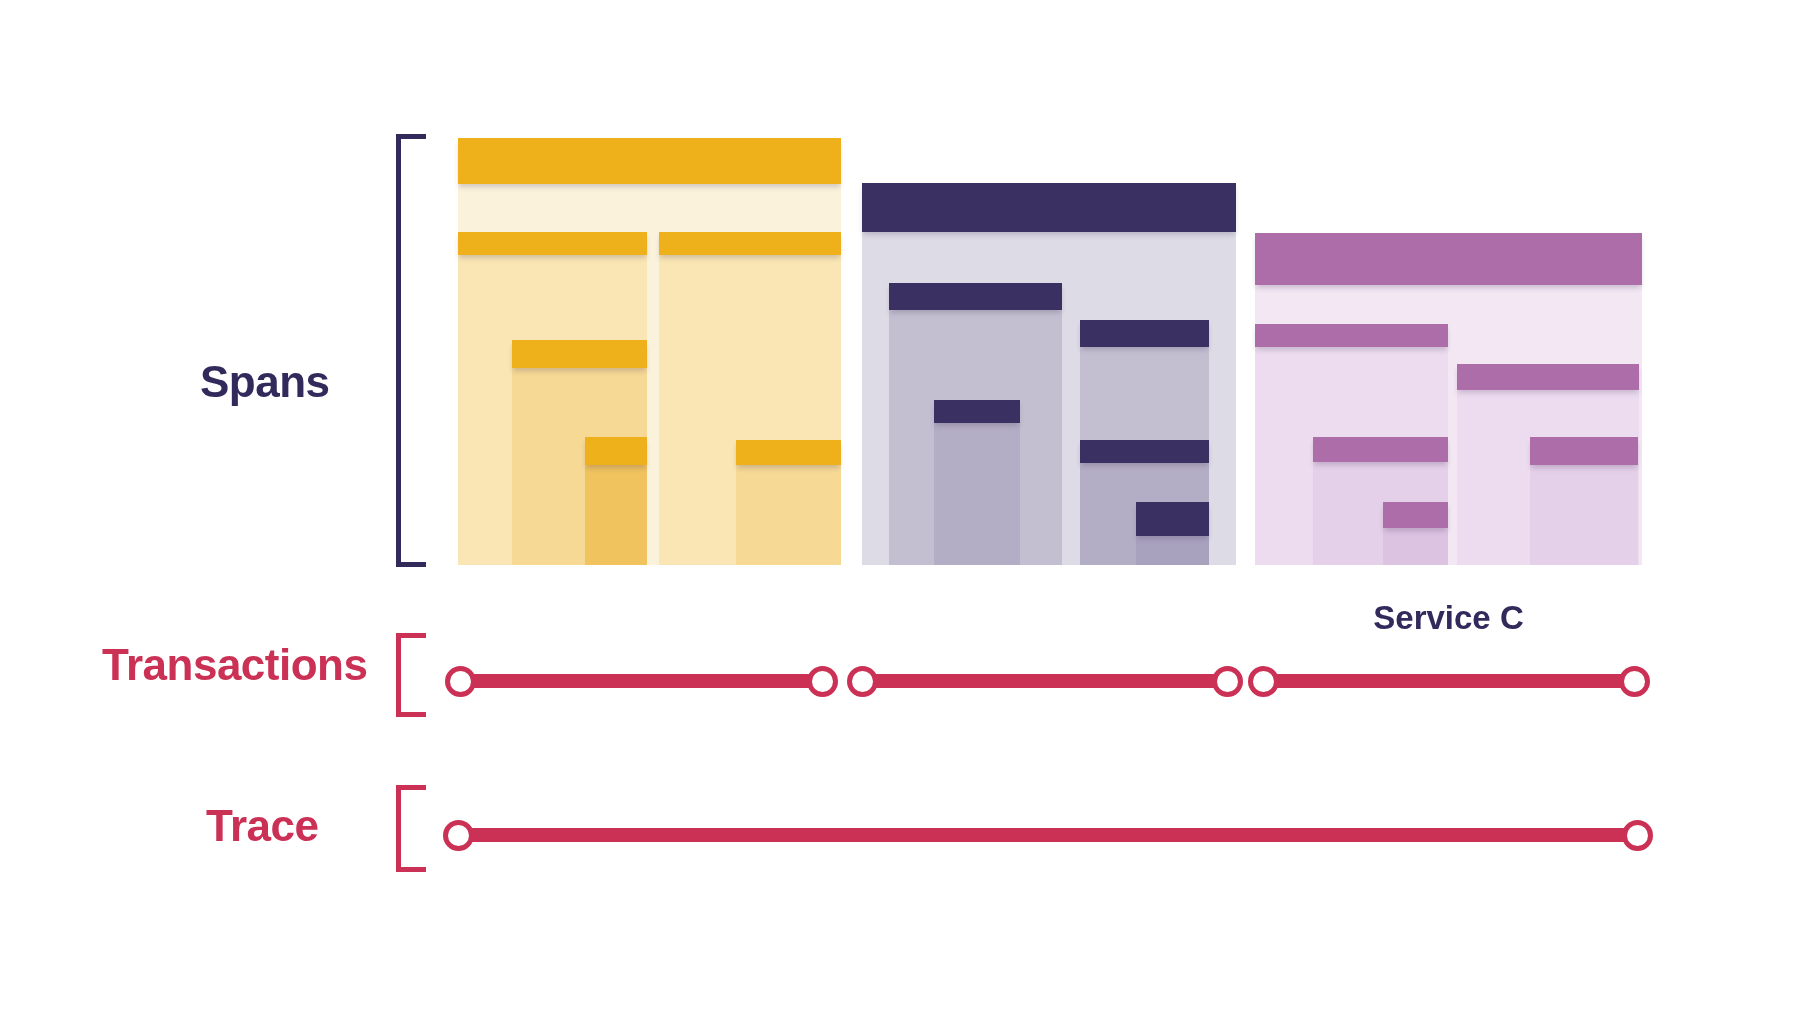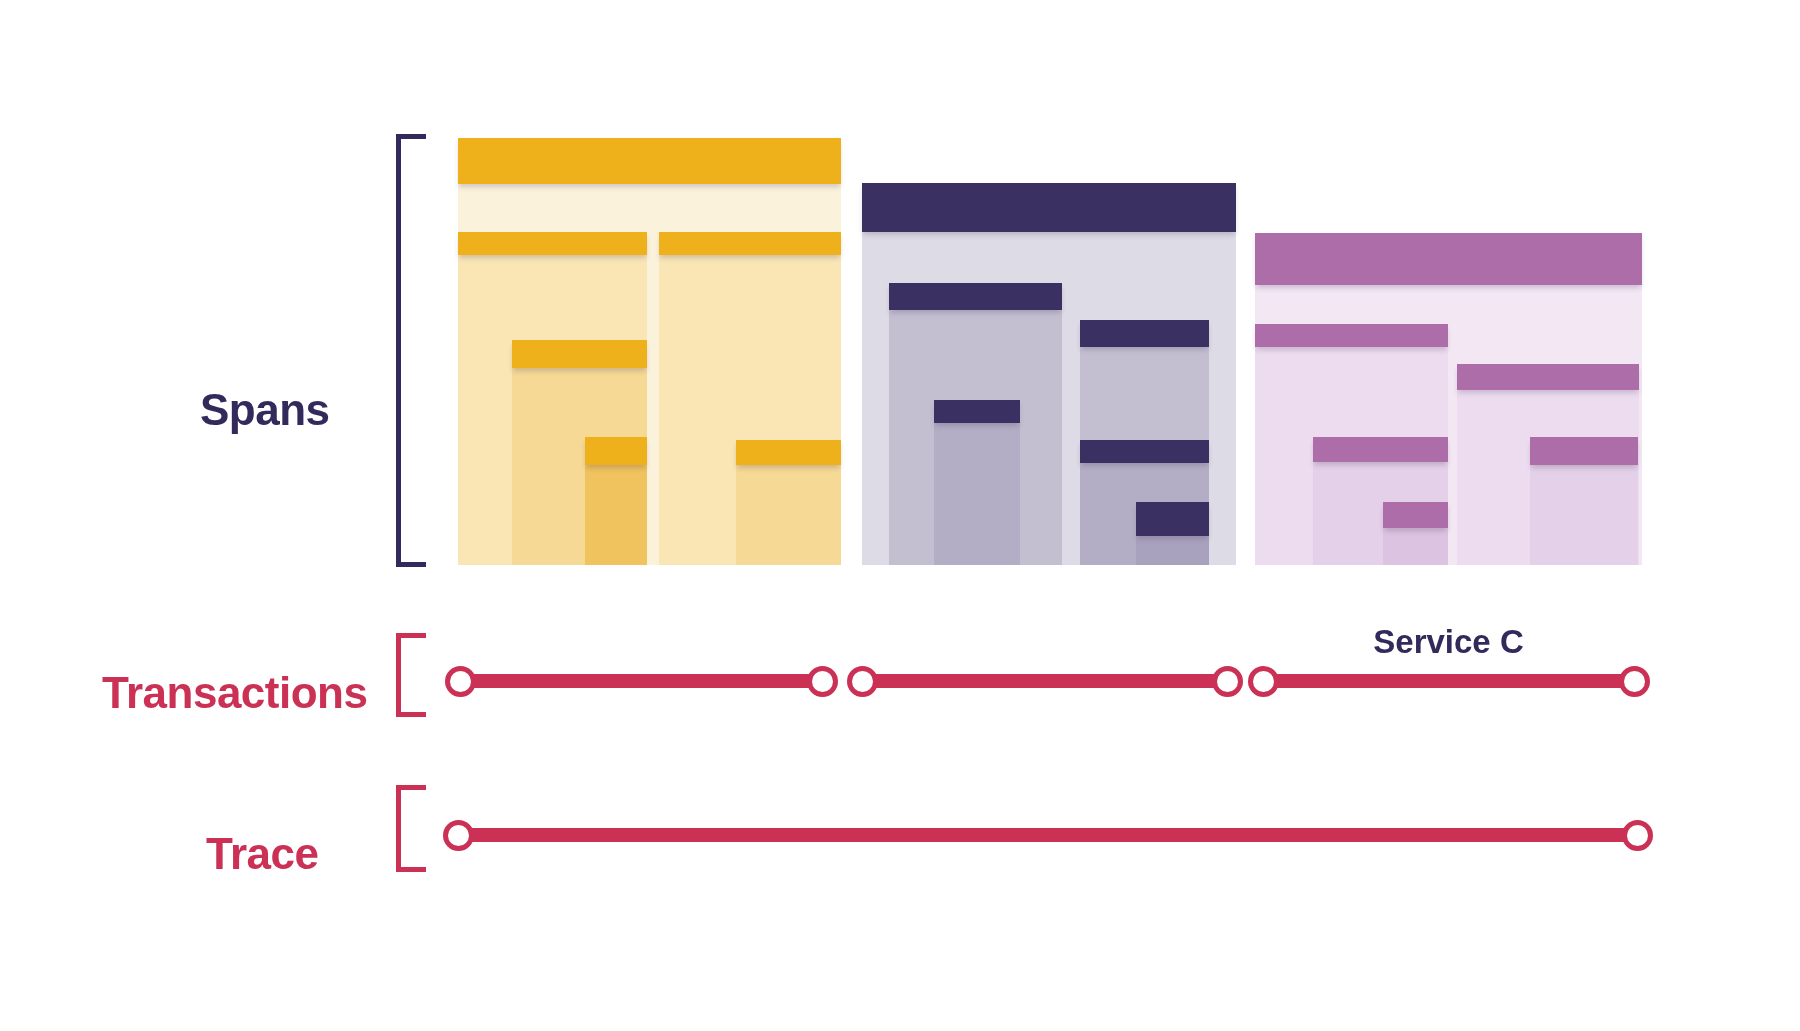--- a/index.html
+++ b/index.html
@@ -1,20 +1,20 @@
 <!DOCTYPE html>
 <html style="--accent: #CB3155; --navy: #332A5C; --bg: #FFFFFF;"><head>
 <meta charset="utf-8">
 <style>
   html,body{margin:0;padding:0;background:#fff;}
   .canvas{
     position:relative;width:1800px;height:1031px;background:var(--bg,#fff);
     overflow:hidden;font-family:"Liberation Sans","DejaVu Sans",sans-serif;
   }
-  .side-label{position:absolute;font-weight:700;font-size:44px;line-height:1;letter-spacing:-0.5px;white-space:nowrap;margin-top:28px;}
+  .side-label{position:absolute;font-weight:700;font-size:44px;line-height:1;letter-spacing:-0.5px;white-space:nowrap;}
   .navy-text{color:var(--navy,#332A5C);}
   .red-text{color:var(--accent,#CB3155);}
   .bracket{position:absolute;box-sizing:border-box;width:30px;border-left:5px solid;border-top:5px solid;border-bottom:5px solid;background:transparent;}
   .bracket.navy-b{border-color:var(--navy,#332A5C);}
   .bracket.red-b{border-color:var(--accent,#CB3155);}
   .svc{position:absolute;}
   .child{position:absolute;}
   .bar{position:absolute;left:0;top:0;width:100%;box-shadow:0 4px 5px -1px rgba(70,50,90,0.22);}
   .svc-label{position:absolute;top:601px;font-weight:700;font-size:33px;line-height:1;color:var(--navy,#332A5C);text-align:center;}
   .tl-line{position:absolute;height:14px;background:var(--accent,#CB3155);}
@@ -83,21 +83,21 @@
       </div>
     </div>
     <div class="child" style="left: 202px; top: 131px; width: 182px; height: 201px; background-color: rgb(237, 220, 239);">
       <div class="bar" style="height: 26px; background-color: rgb(172, 109, 169);"></div>
       <div class="child" style="left: 73px; top: 73px; width: 108px; height: 128px; background-color: rgb(229, 208, 233);">
         <div class="bar" style="height: 28px; background-color: rgb(172, 109, 169);"></div>
       </div>
     </div>
   </div>
 
-  <div class="svc-label" style="left:1255px;width:387px;margin-top:24px;">Service C</div>
+  <div class="svc-label" style="left:1255px;width:387px;">Service C</div>
 
   <div class="tl-line" style="left:460px;top:674px;width:362px;"></div>
   <div class="dot" style="left:445px;top:666px;"></div>
   <div class="dot" style="left:807px;top:666px;"></div>
 
   <div class="tl-line" style="left:862px;top:674px;width:365px;"></div>
   <div class="dot" style="left:847px;top:666px;"></div>
   <div class="dot" style="left:1212px;top:666px;"></div>
 
   <div class="tl-line" style="left:1263px;top:674px;width:371px;"></div>

